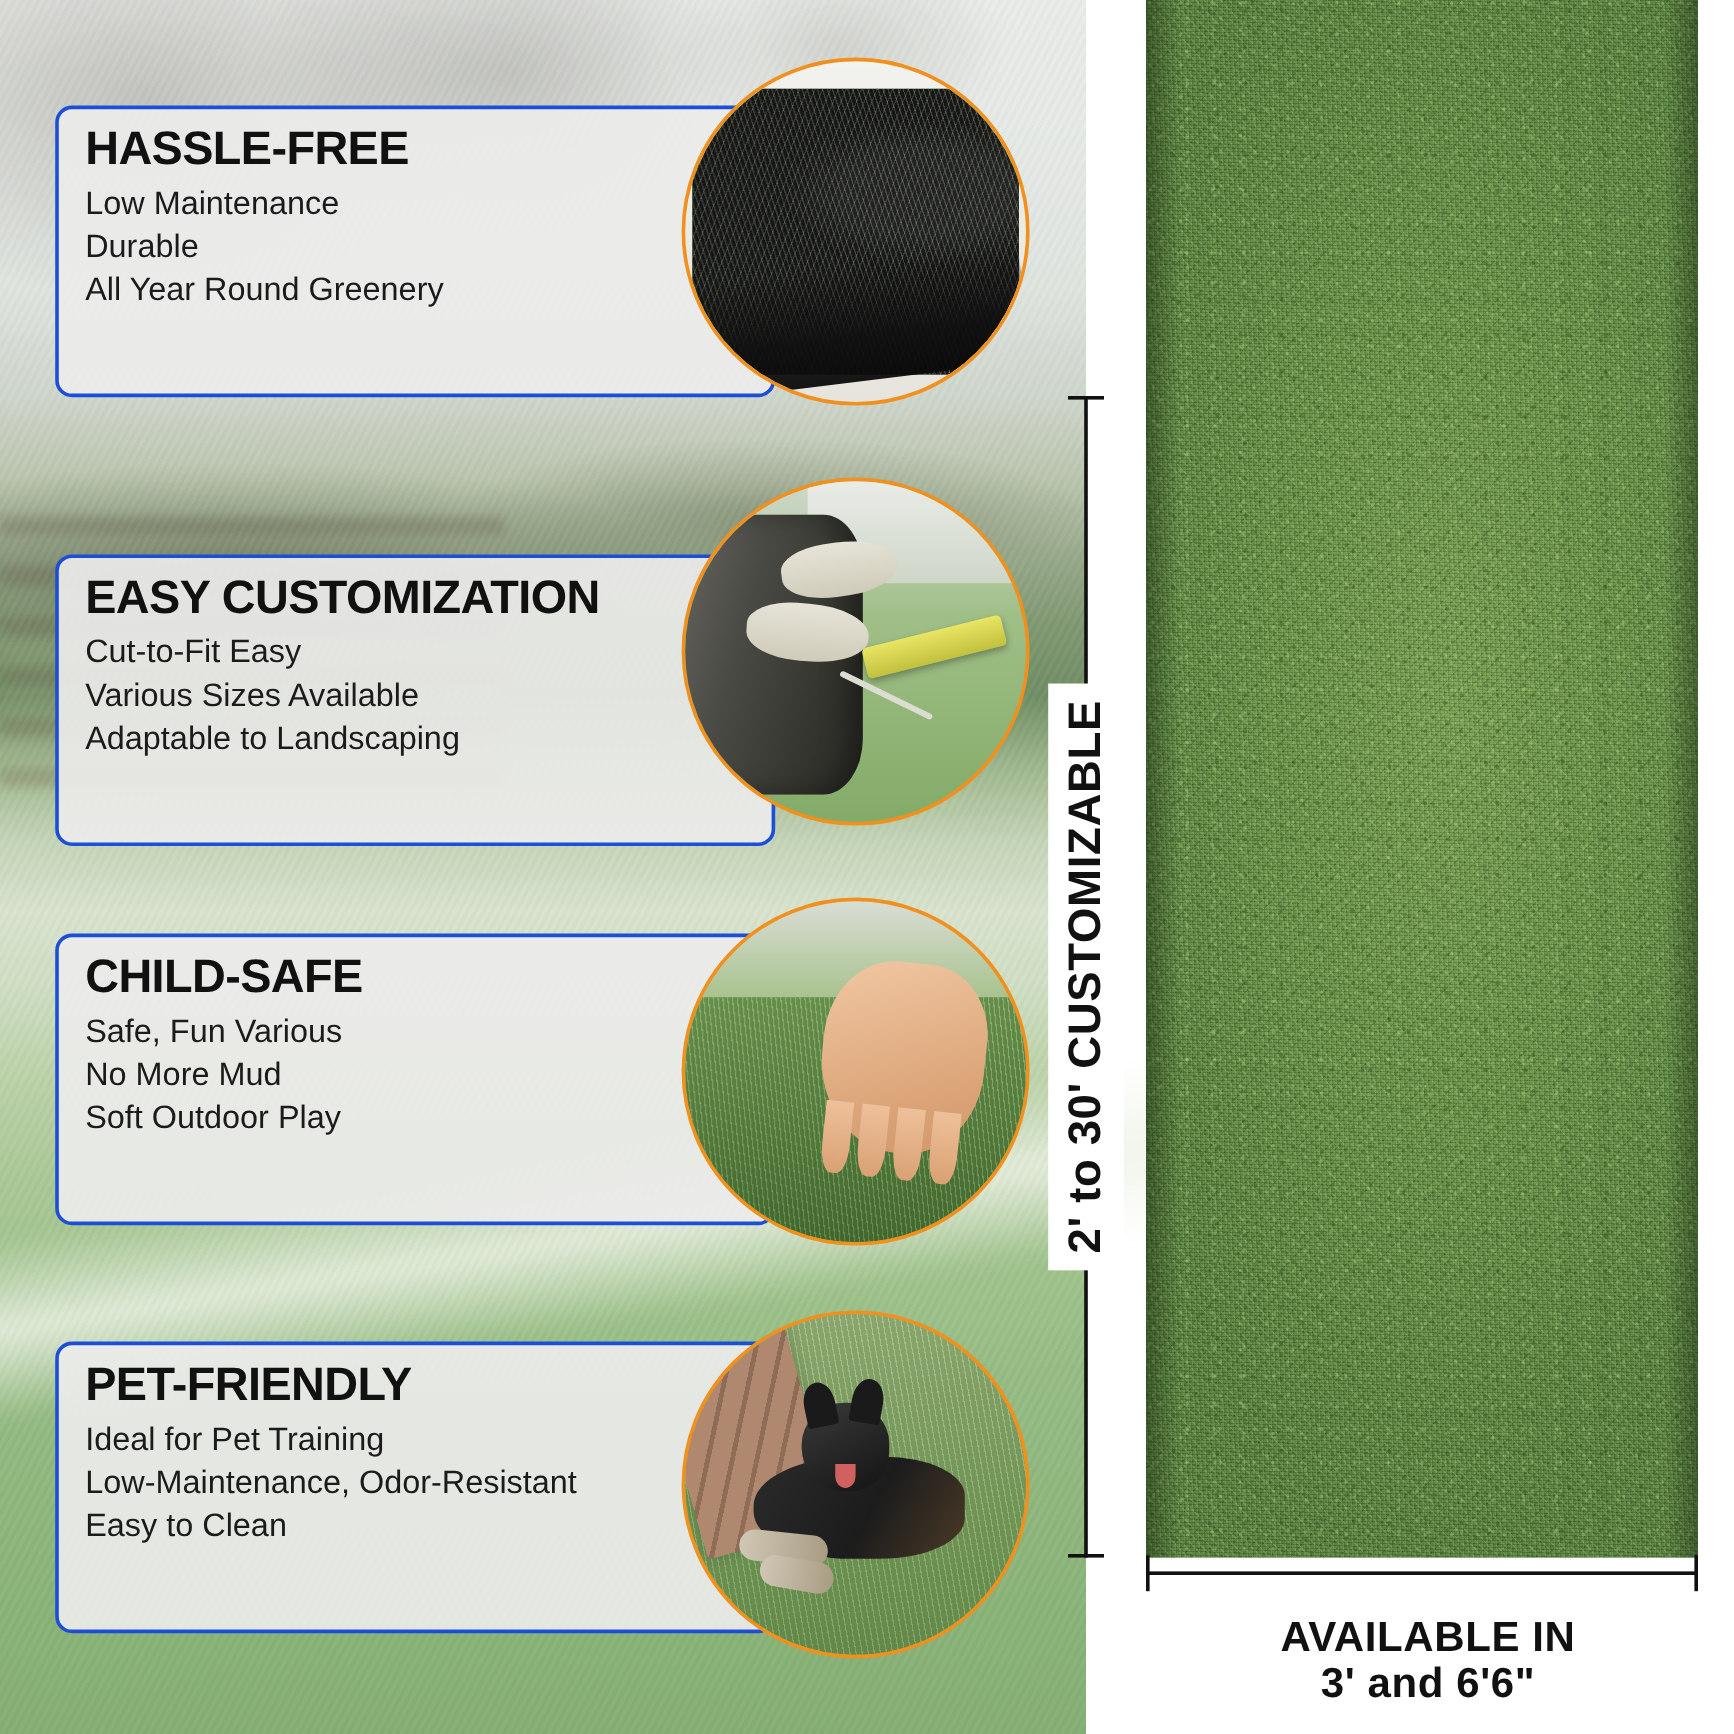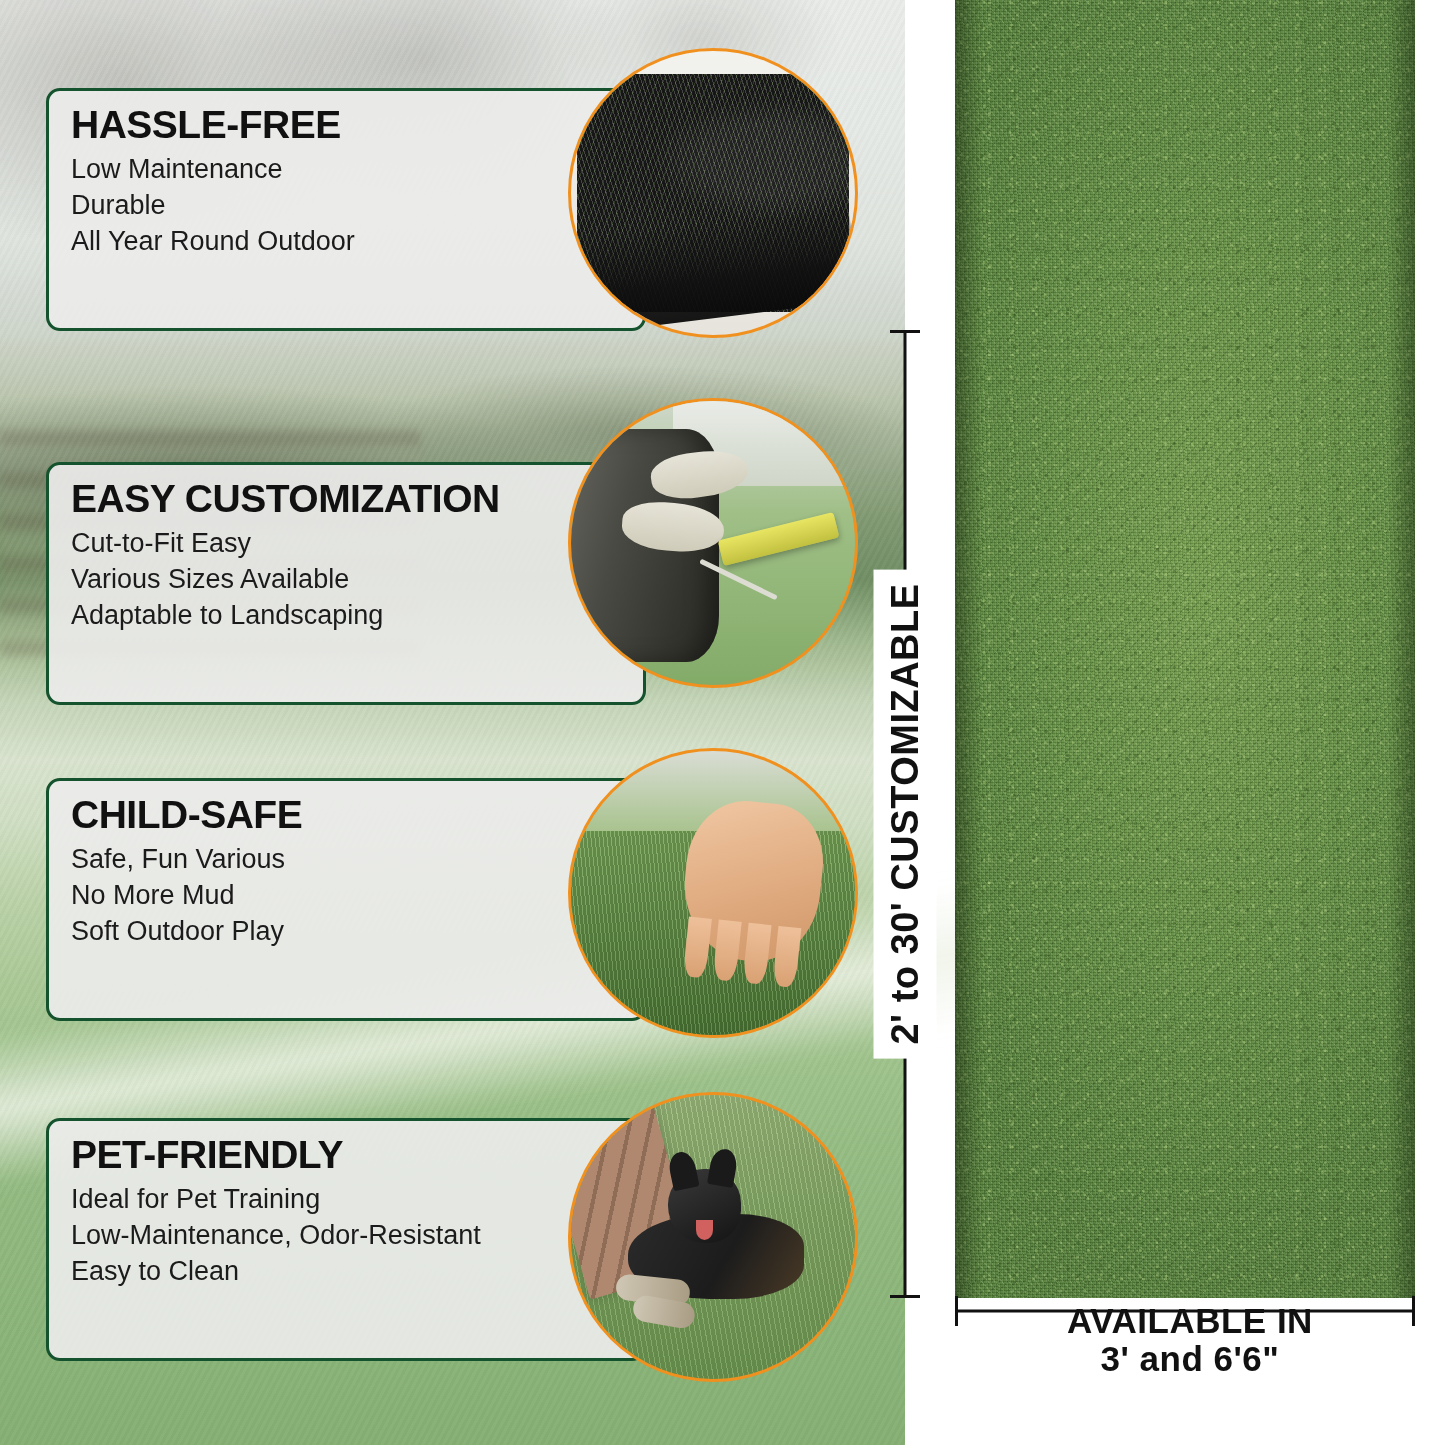--- a/index.html
+++ b/index.html
@@ -111,21 +111,21 @@
   .turf-edge-l, .turf-edge-r {
     position: absolute; top: 0; bottom: 0; width: 26px;
   }
   .turf-edge-l { left: 0;  background: linear-gradient(to right, rgba(20,36,12,0.45), rgba(0,0,0,0)); }
   .turf-edge-r { right: 0; background: linear-gradient(to left,  rgba(20,36,12,0.40), rgba(0,0,0,0)); }
 
   
   .card {
     position: absolute;
     background: rgba(236,236,234,0.92);
-    border: 3px solid #14532d;
+    border: 3px solid #1d4ed8;
     border-radius: 14px;
     padding: 14px 20px 16px 22px;
     box-sizing: border-box;
   }
   .card h2 {
     margin: 0 0 8px 0;
     font-size: 39px;
     line-height: 1.02;
     font-weight: bold;
     letter-spacing: -0.5px;
@@ -307,21 +307,21 @@
   .dim-horiz .cap-r { right: 0; }
 
   .avail {
     position: absolute;
     left: 955px; top: 1302px;
     width: 470px;
     text-align: center;
     color: #111;
   }
   .avail .l1 {
-    font-size: 35px; font-weight: bold; letter-spacing: .5px; line-height: 1.08;
+    font-size: 35px; font-weight: bold; letter-spacing: .5px; line-height: 1.08; margin-top: 44px;
   }
   .avail .l2 {
     font-size: 35px; font-weight: bold; letter-spacing: .5px; line-height: 1.1;
   }
 </style>
 </head>
 <body>
 
 <div id="page">
 
@@ -335,21 +335,21 @@
     <div class="turf-texture"></div>
     <div class="turf-grain"></div>
     <div class="turf-edge-l"></div>
     <div class="turf-edge-r"></div>
   </div>
 
   <div class="card" style="left:46px; top:88px; width:600px; height:243px;">
     <h2>HASSLE-FREE</h2>
     <p>Low Maintenance</p>
     <p>Durable</p>
-    <p>All Year Round Outdoor</p>
+    <p>All Year Round Greenery</p>
   </div>
   <div class="circle c1" style="left:568px; top:48px; width:290px; height:290px;">
     <div class="roll">
       <div class="blade-tex"></div>
     </div>
     <div class="dark-base"></div>
   </div>
 
   <div class="card" style="left:46px; top:462px; width:600px; height:243px;">
     <h2>EASY CUSTOMIZATION</h2>

